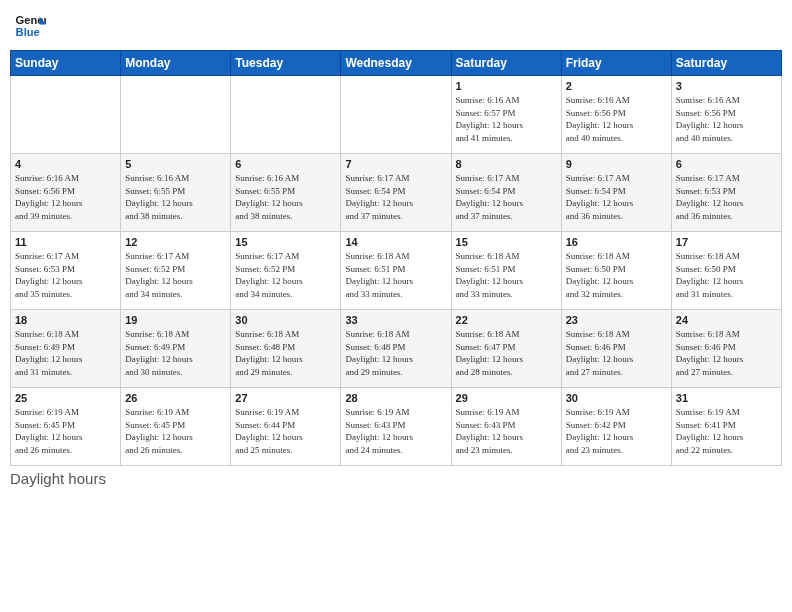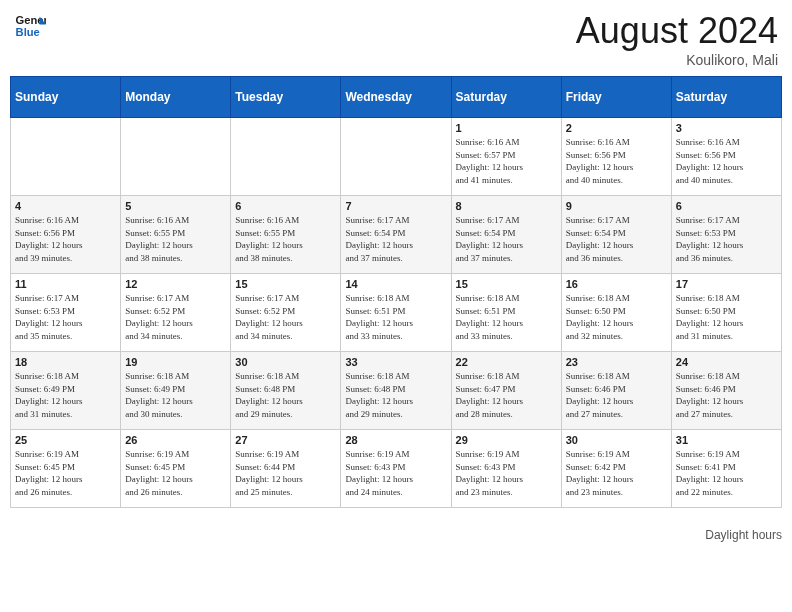--- a/index.html
+++ b/index.html
@@ -41,21 +41,21 @@
     table {
       width: 100%;
       border-collapse: collapse;
       table-layout: fixed;
     }
     thead th {
       background-color: #1565c0;
       color: #fff;
       font-size: 12px;
       font-weight: bold;
-      padding: 13px 4px;
+      padding: 5px 4px;
       text-align: left;
       border: 1px solid #0d47a1;
     }
     tbody td {
       border: 1px solid #ccc;
       vertical-align: top;
       padding: 4px 4px;
       font-size: 9.5px;
       color: #222;
       height: 78px;
@@ -72,40 +72,36 @@
     .day-info {
       font-size: 9px;
       color: #333;
       line-height: 1.4;
       font-family: Liberation Serif, serif;
     }
     .empty-cell {
       background: #fff;
     }
     .footer-note {
-      text-align: right;
-      font-size: 12px;
+      text-align: left;
+      font-size: 15px;
       color: #555;
-      margin-top: 20px;
+      margin-top: 4px;
     }
   </style>
 </head>
 <body>
 
 <div class="header">
   <div class="logo">
     <svg class="logo-icon" viewBox="0 0 40 40">
       <text x="2" y="18" font-size="14" font-weight="bold" fill="#1a1a1a">General</text>
       <text x="2" y="32" font-size="14" font-weight="bold" fill="#1565c0">Blue</text>
       <polygon points="32,8 40,18 32,18" fill="#1565c0"></polygon>
     </svg>
-  </div>
-  <div class="title-block">
-    <div class="month-year">August 2024</div>
-    <div class="location">Koulikoro, Mali</div>
   </div>
 </div>
 
 <table>
   <thead>
     <tr id="header-row">
         <th>Sunday</th>
         <th>Monday</th>
         <th>Tuesday</th>
         <th>Wednesday</th>

